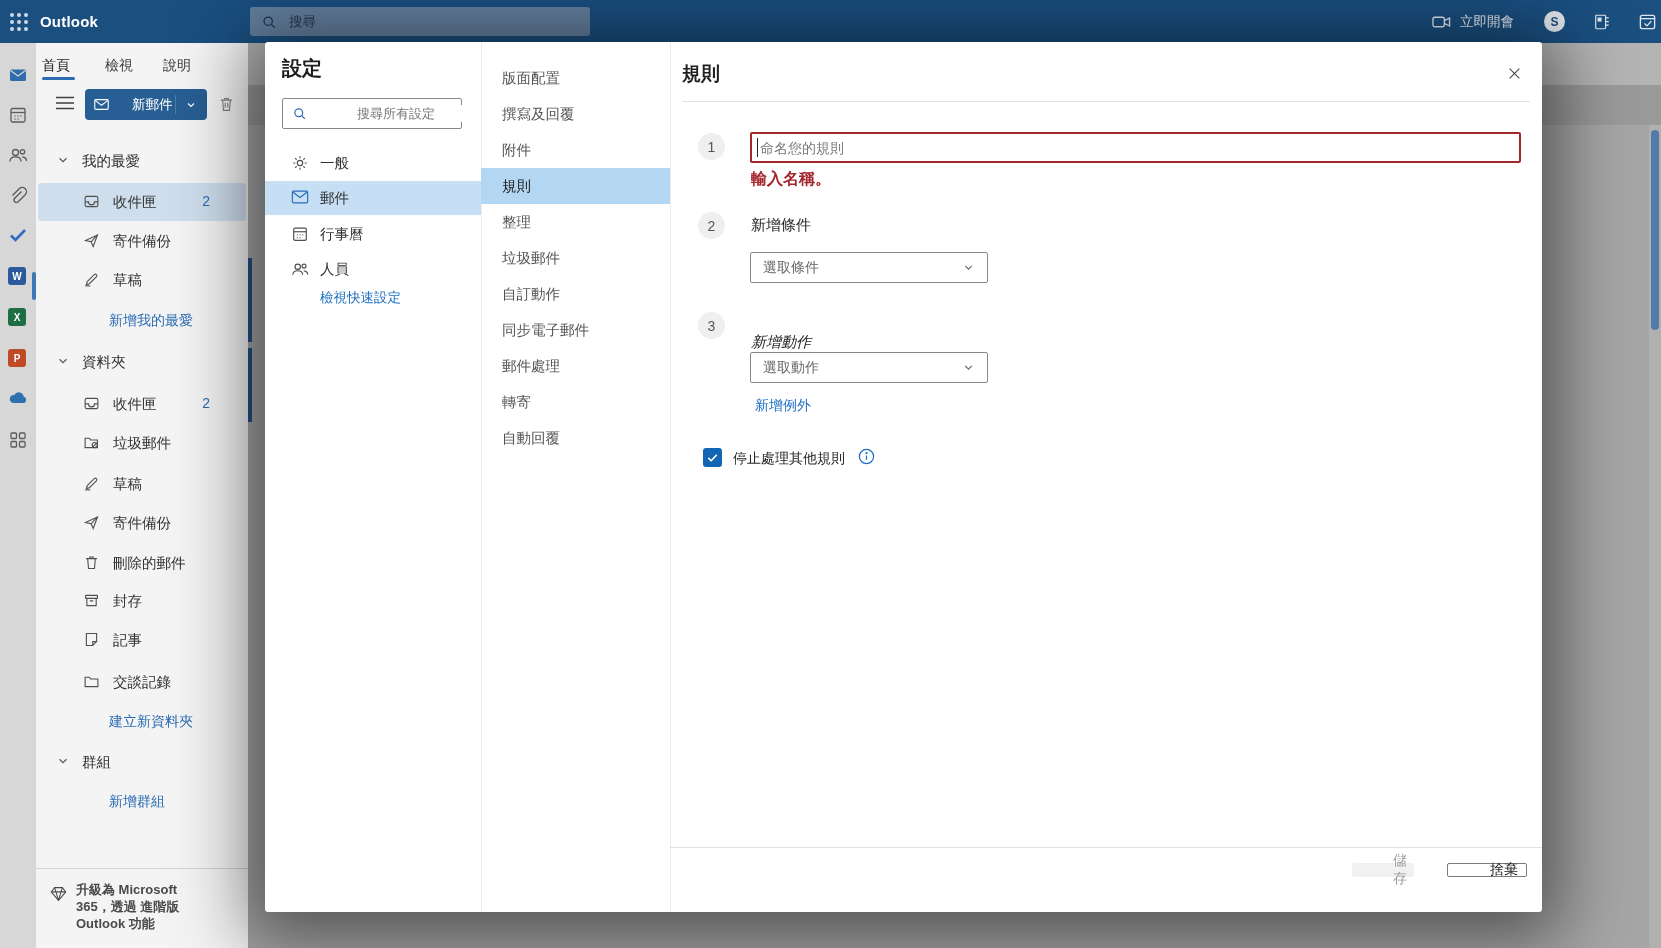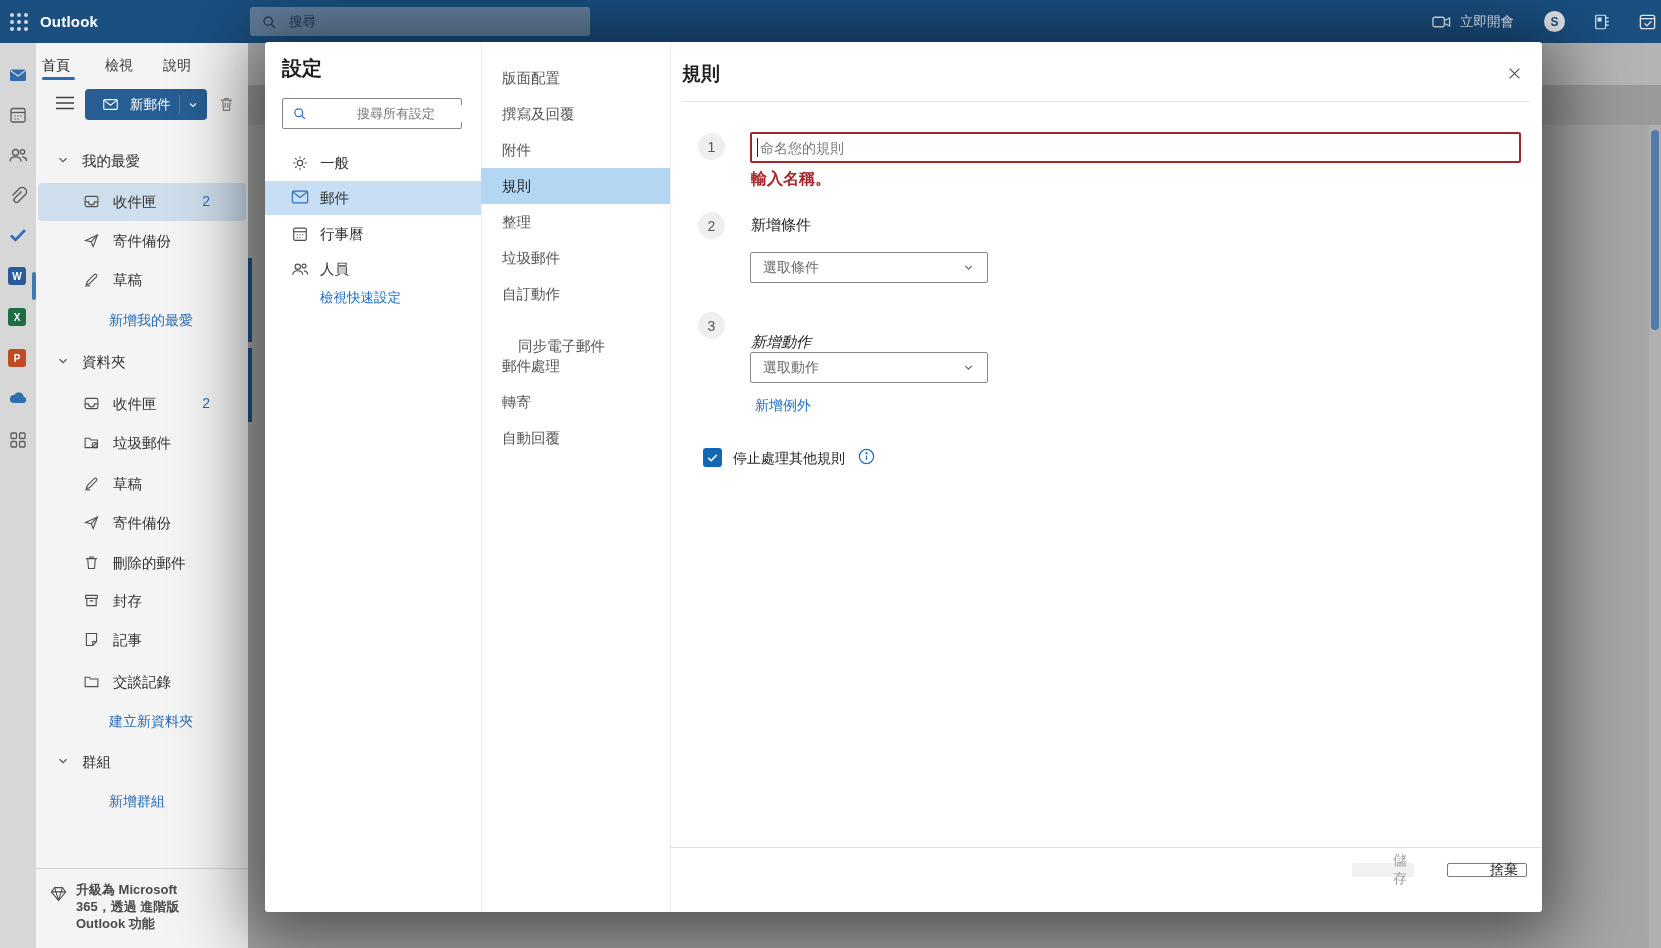--- a/index.html
+++ b/index.html
@@ -24,21 +24,21 @@
   .rail .ric{position:absolute;left:8px;width:20px;height:20px;cursor:pointer;}
   .tile{width:18px;height:18px;border-radius:3px;color:#fff;font-size:10px;font-weight:bold;display:flex;align-items:center;justify-content:center;}
   .rail-pill{position:absolute;left:32px;top:229px;width:4px;height:28px;border-radius:2px;background:#3f79b5;}
 
   
   .sidebar{position:absolute;left:36px;top:43px;width:212px;height:905px;background:#f4f4f4;z-index:20;}
   .tab{position:absolute;top:14px;font-size:14px;color:#3d3d3d;cursor:pointer;}
   .tab.active{color:#1b1b1b;}
   .tab-underline{position:absolute;top:34px;left:6px;width:33px;height:3px;background:#2b6cb3;border-radius:2px;}
   .nm-btn{position:absolute;left:49px;top:46px;width:122px;height:31px;background:#275e93;border-radius:4px;display:flex;align-items:center;color:#fff;cursor:pointer;}
-  .nm-main{display:flex;align-items:center;gap:12px;padding-left:18px;width:81px;}
+  .nm-main{display:flex;align-items:center;gap:23px;padding-left:9px;width:81px;}
   .nm-main span{font-size:13.5px;}
   .nm-split{width:1px;height:19px;background:#4d7dab;}
   .nm-chev{width:29px;display:flex;justify-content:center;cursor:pointer;}
   .hamburger{position:absolute;left:19px;top:52px;cursor:pointer;}
   .tb-trash{position:absolute;left:182px;top:52px;cursor:pointer;opacity:.75;}
   .row{position:absolute;left:2px;width:208px;height:38px;border-radius:4px;color:#333;font-size:14.5px;cursor:pointer;}
   .row .ric2{position:absolute;left:45px;top:10px;}
   .row .lbl{position:absolute;left:75px;top:10px;white-space:nowrap;}
   .row .hchev{position:absolute;left:18px;top:11px;}
   .row .hlbl{position:absolute;left:44px;top:10px;font-size:14.5px;color:#2f2f2f;}
@@ -471,21 +471,21 @@
     </div>
   <div class="sec" style="top:162px;">
       <span>整理</span>
     </div>
   <div class="sec" style="top:198px;">
       <span>垃圾郵件</span>
     </div>
   <div class="sec" style="top:234px;">
       <span>自訂動作</span>
     </div>
-  <div class="sec" style="top:286px;padding-left:16px;">
+  <div class="sec" style="top:270px;">
       <span>同步電子郵件</span>
     </div>
   <div class="sec" style="top:306px;">
       <span>郵件處理</span>
     </div>
   <div class="sec" style="top:342px;">
       <span>轉寄</span>
     </div>
   <div class="sec" style="top:378px;">
       <span>自動回覆</span>

